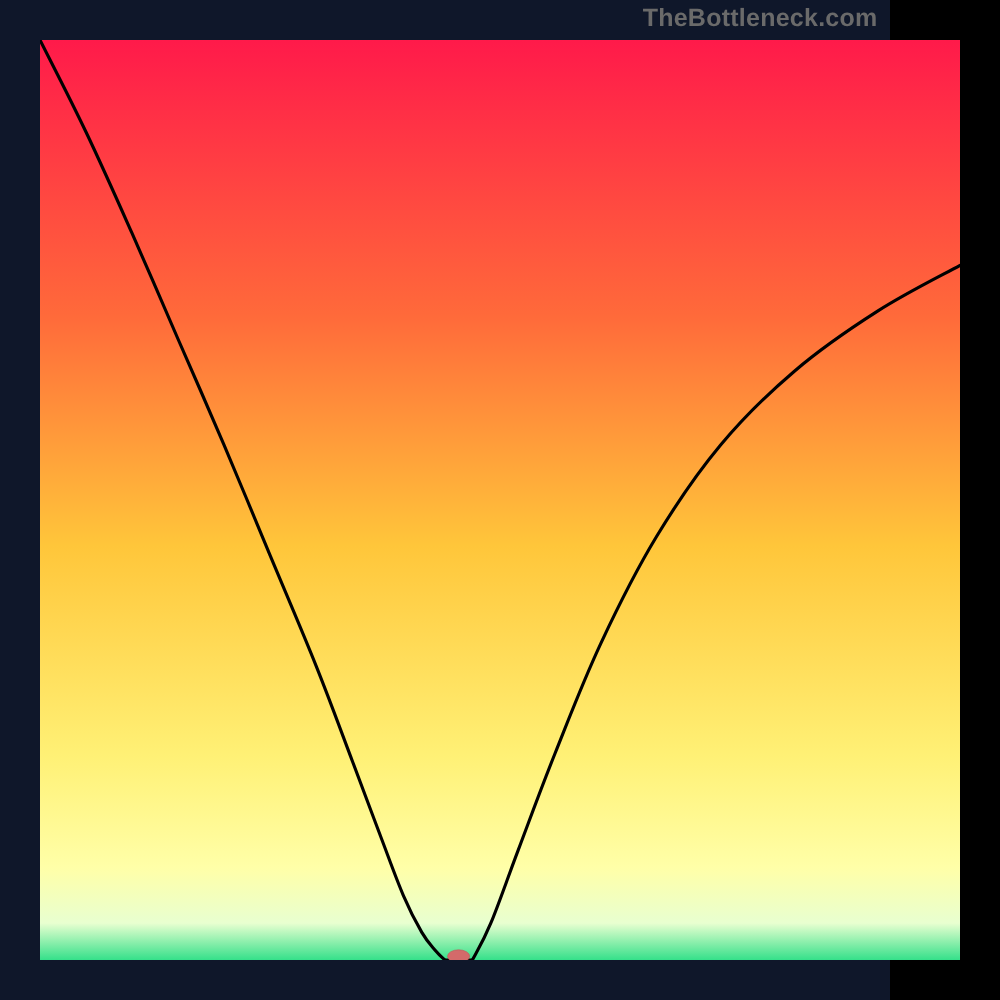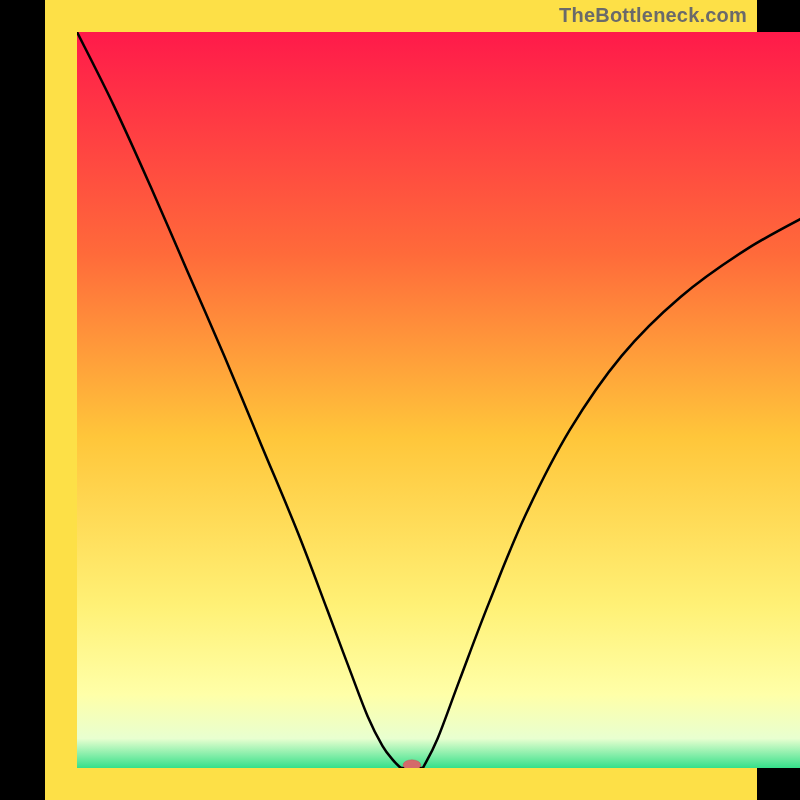--- a/index.html
+++ b/index.html
@@ -8,22 +8,21 @@
     width: 800px;
     height: 800px;
     overflow: hidden;
     background: #000;
     font-family: Arial, Helvetica, sans-serif;
   }
   .frame {
     position: relative;
     width: 712px;
     height: 800px;
-    background: #fde047;
-    margin-left: 45px;
+    background: #0f172a;
   }
   .plot-area {
     position: absolute;
     left: 32px;
     top: 32px;
     width: 736px;
     height: 736px;
     overflow: hidden;
   }
   .watermark {

